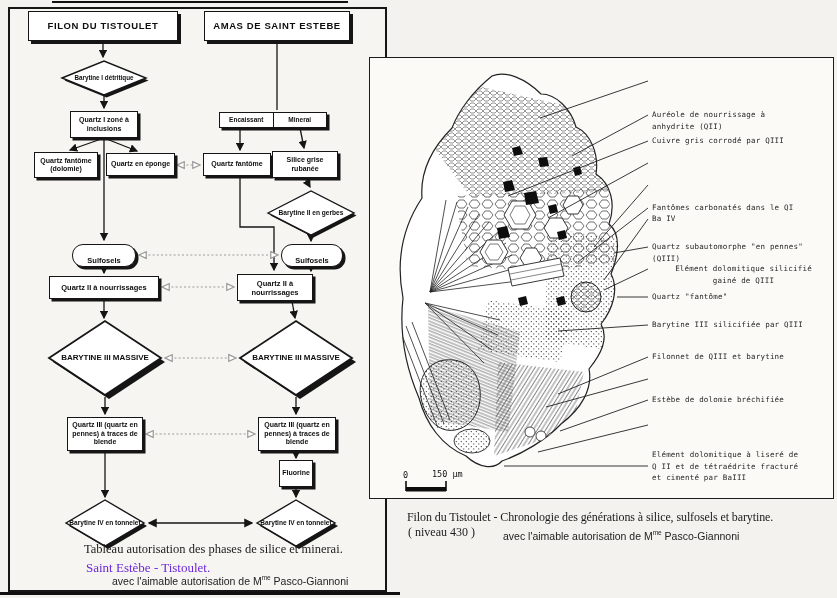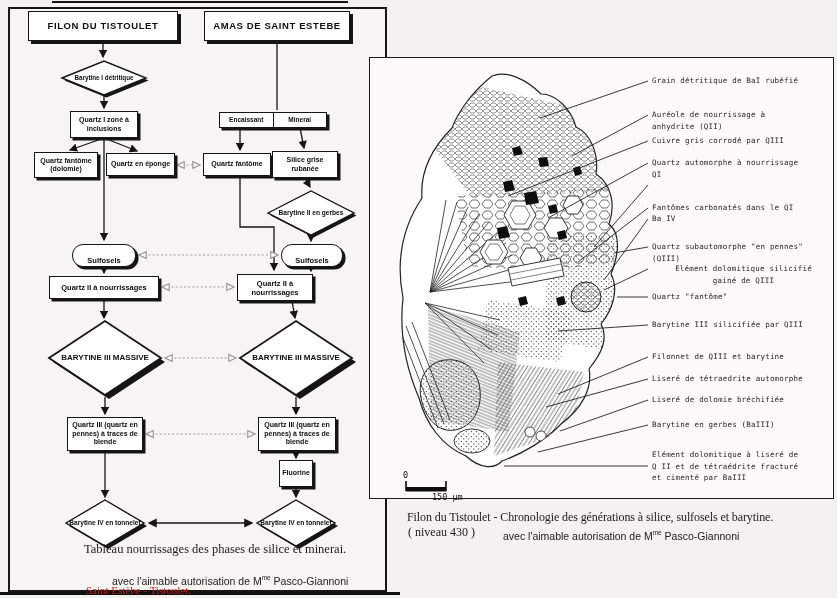--- a/index.html
+++ b/index.html
@@ -18,21 +18,21 @@
   .splitbox{padding:0;}
   .splitcell{flex:1;display:flex;align-items:center;justify-content:center;height:100%;font:bold 6.5px/1 "Liberation Sans",sans-serif;}
   .splitcell+.splitcell{border-left:1.3px solid #151515;}
   .dtext{position:absolute;display:flex;align-items:center;justify-content:center;text-align:center;
          font:bold 6.6px/1.25 "Liberation Sans",sans-serif;color:#0e0e0e;}
   .dbig{font-size:8px;line-height:1.3;}
   .ann{position:absolute;left:652px;width:183px;font:7.5px/11.5px "DejaVu Sans Mono",monospace;
        color:#1f1f1f;white-space:pre-line;letter-spacing:.2px;}
   .serif{font-family:"Liberation Serif",serif;}
   .cap-l1{position:absolute;left:84px;top:542px;font-size:12.5px;white-space:nowrap;color:#1b1b1b;}
-  .cap-l2{position:absolute;left:86px;top:584px;font-size:11px;white-space:nowrap;color:#b91c1c;}
+  .cap-l2{position:absolute;left:86px;top:560px;font-size:13px;white-space:nowrap;color:#6d28d9;}
   .credit{position:absolute;font-size:10.5px;color:#222;white-space:nowrap;}
   .sup{vertical-align:super;font-size:.62em;}
   .cap-r1{position:absolute;left:407px;top:510px;font-size:12px;white-space:nowrap;color:#1b1b1b;letter-spacing:-.1px;}
   .cap-r2{position:absolute;left:408px;top:525px;font-size:12px;white-space:nowrap;color:#1b1b1b;}
   .scale-num{position:absolute;font:8.5px/1 "DejaVu Sans Mono",monospace;color:#111;}
   .artifact{position:absolute;background:#101010;}
 </style>
 </head>
 <body>
 
@@ -281,46 +281,41 @@
       <span>Quartz III (quartz en pennes) à traces de blende</span>
     </div>
 
   <div class="fcbox" style="left:279px;top:460px;width:34px;height:27px;">
       <span>Fluorine</span>
     </div>
 
   <div class="dtext" style="left:68px;top:510px;width:74px;height:26px;">Barytine IV en tonnelet</div>
   <div class="dtext" style="left:259px;top:510px;width:74px;height:26px;">Barytine IV en tonnelet</div>
 
-  <div class="cap-l1 serif">Tableau nourrissages des phases de silice et minerai.</div>
+  <div class="cap-l1 serif">Tableau autorisation des phases de silice et minerai.</div>
   <div class="cap-l2 serif">Saint Estèbe - Tistoulet.</div>
   <div class="credit" style="left:112px;top:574px;"><span>avec l'aimable autorisation de M</span><span class="sup">me</span><span> Pasco-Giannoni</span></div>
 
-  <div class="ann" style="top:75px;">Grain détritique de BaI rubéfié</div>
   <div class="ann" style="top:109px;">Auréole de nourrissage à
 anhydrite (QII)</div>
   <div class="ann" style="top:135px;">Cuivre gris corrodé par QIII</div>
-  <div class="ann" style="top:157px;">Quartz automorphe à nourrissage
-QI</div>
   <div class="ann" style="top:213px;">Ba IV</div>
   <div class="ann" style="top:202px;">Fantômes carbonatés dans le QI</div>
   <div class="ann" style="top:241px;">Quartz subautomorphe "en pennes"
 (QIII)</div>
   <div class="ann" style="top:263px;text-align:center;">Elément dolomitique silicifié
 gainé de QIII</div>
   <div class="ann" style="top:291px;">Quartz "fantôme"</div>
   <div class="ann" style="top:319px;">Barytine III silicifiée par QIII</div>
   <div class="ann" style="top:351px;">Filonnet de QIII et barytine</div>
-  <div class="ann" style="top:373px;">Liseré de tétraedrite automorphe</div>
-  <div class="ann" style="top:394px;">Liseré de dolomie bréchifiée</div>
-  <div class="ann" style="top:419px;">Barytine en gerbes (BaIII)</div>
+  <div class="ann" style="top:394px;">Estèbe de dolomie bréchifiée</div>
   <div class="ann" style="top:449px;">Elément dolomitique à liseré de
 Q II et de tétraédrite fracturé
 et cimenté par BaIII</div>
 
   <div class="scale-num" style="left:403px;top:471px;">0</div>
-  <div class="scale-num" style="left:432px;top:493px;">150 μm</div>
+  <div class="scale-num" style="left:432px;top:470px;">150 μm</div>
 
   <div class="cap-r1 serif">Filon du Tistoulet - Chronologie des générations à silice, sulfosels et barytine.</div>
   <div class="cap-r2 serif">( niveau 430 )</div>
   <div class="credit" style="left:503px;top:529px;"><span>avec l'aimable autorisation de M</span><span class="sup">me</span><span> Pasco-Giannoni</span></div>
 
 </div>
 
 </body></html>

